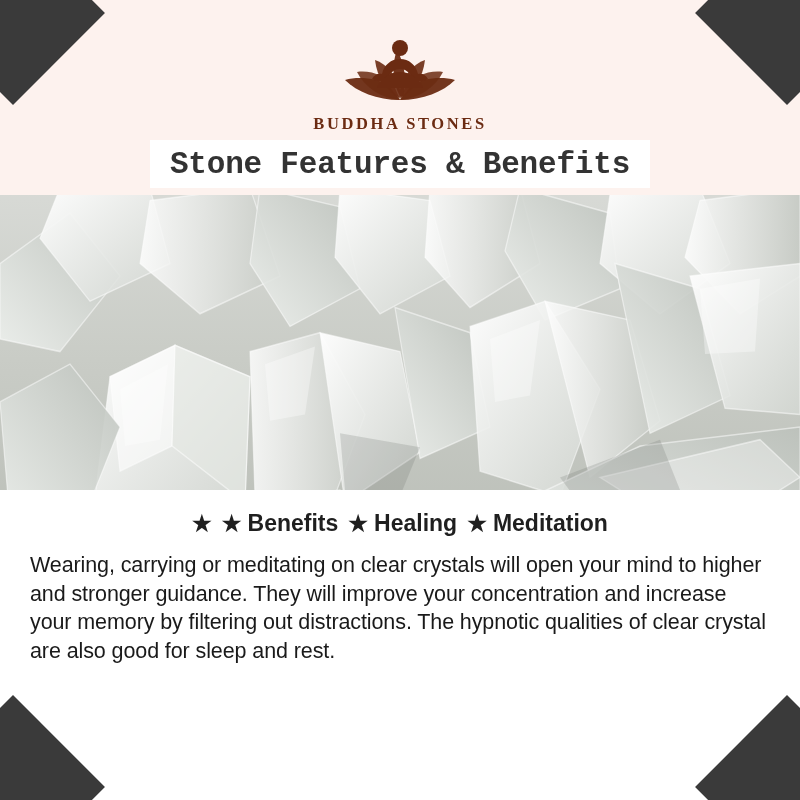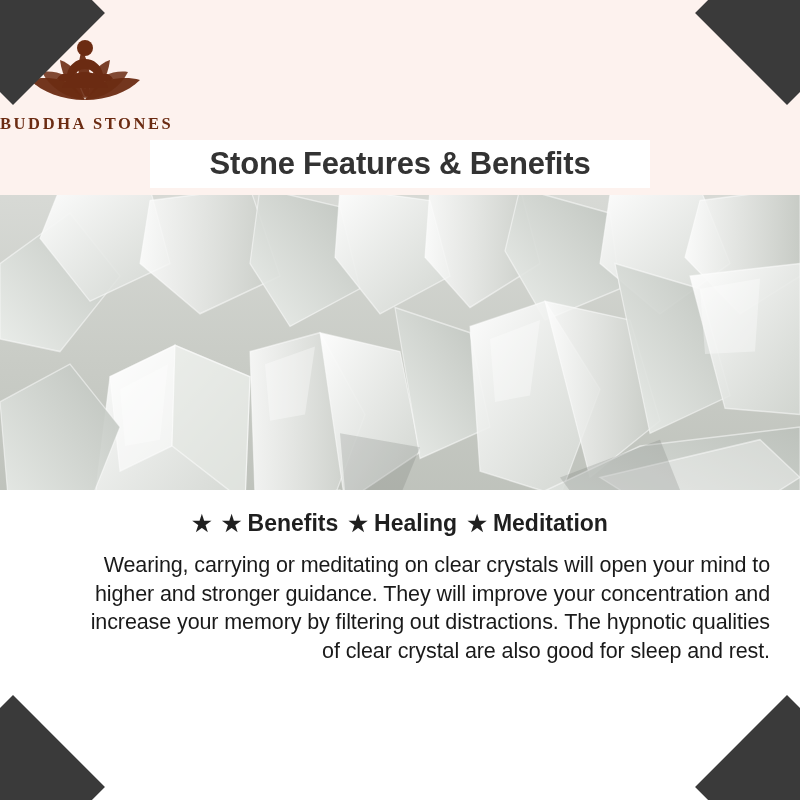--- a/index.html
+++ b/index.html
@@ -49,20 +49,21 @@
     top: 0; left: 0; right: 0;
     height: 195px;
     background: #fdf2ee;
     z-index: 2;
   }
   .logo-wrap {
     position: absolute;
     top: 26px; left: 0; right: 0;
     display: flex;
     flex-direction: column;
+    align-items: center;
   }
   .logo-mark { width: 170px; height: 84px; display: block; }
   .brand-name {
     margin-top: 4px;
     font-size: 16.5px;
     letter-spacing: 2.6px;
     font-weight: 700;
     color: #6b2b12;
     font-family: "Liberation Serif", serif;
   }
@@ -73,21 +74,21 @@
     background: #ffffff;
     display: flex;
     align-items: center;
     justify-content: center;
   }
   .title-bar h1 {
     font-size: 31px;
     font-weight: 700;
     color: #333333;
     letter-spacing: -0.2px;
-    font-family: Liberation Sans, sans-serif;
+    font-family: Liberation Mono, monospace;
   }
 
   
   .hero {
     position: absolute;
     top: 188px; left: 0; right: 0;
     height: 380px;
     overflow: hidden;
     z-index: 1;
     background: #cfd2cd;
@@ -131,24 +132,23 @@
     font-weight: 700;
     color: #1f1f1f;
     white-space: nowrap;
   }
   .star { font-size: 22px; color: #1f1f1f; line-height: 1; }
   .desc {
     margin-top: 14px;
     font-size: 21.5px;
     line-height: 1.33;
     color: #1a1a1a;
-    text-align: right;
+    text-align: left;
     padding: 0 4px;
     letter-spacing: -0.1px;
-    margin-left: 40px;
   }
 </style>
 </head>
 <body>
 
 <div class="page">
 
   <div class="corner corner-tl"></div>
   <div class="corner corner-tr"></div>
   <div class="corner corner-bl"></div>

